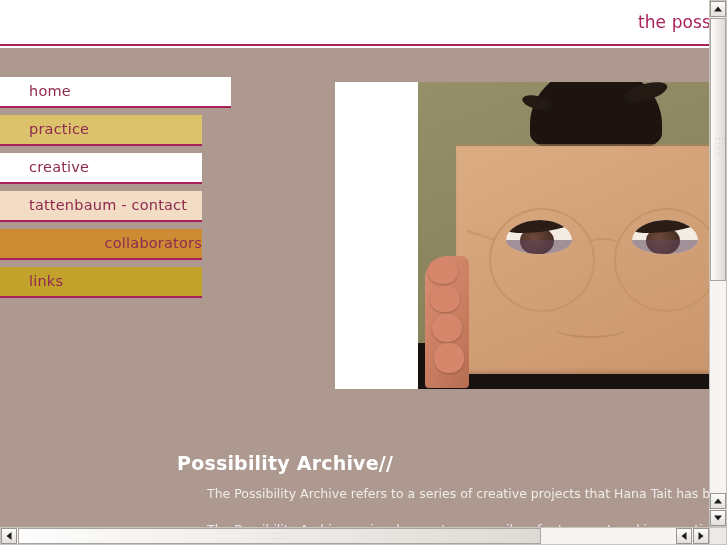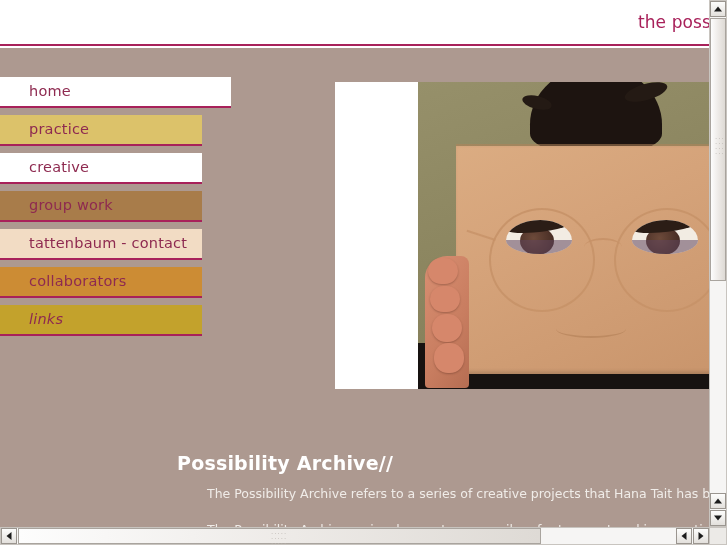--- a/index.html
+++ b/index.html
@@ -84,22 +84,22 @@
     color: #8e2a50;
     letter-spacing: 0.2px;
   }
   .nav-w-home   { width: 231px; }
   .nav-w-std    { width: 202px; }
 
   .bg-white  { background: #ffffff; }
   .bg-gold   { background: #dcc26a; }
   .bg-brown  { background: #a87c4a; }
   .bg-peach  { background: #f2dcc4; }
-  .bg-orange { background: #cc8c34; }
-  .bg-mustard{ background: #c3a22c; font-style: italic; }
+  .bg-orange { background: #cc8c34; text-align: right; }
+  .bg-mustard{ background: #c3a22c; }
 
   
   #media-panel {
     position: absolute;
     left: 335px;
     top: 34px;
     width: 374px;
     height: 307px;
     background: #ffffff;
     overflow: hidden;
@@ -367,23 +367,20 @@
 
     <nav id="nav">
       <div class="nav-item nav-w-home bg-white">
         <span class="nav-label">home</span>
       </div>
       <div class="nav-item nav-w-std bg-gold">
         <span class="nav-label">practice</span>
       </div>
       <div class="nav-item nav-w-std bg-white">
         <span class="nav-label">creative</span>
-      </div>
-      <div class="nav-item nav-w-std bg-brown">
-        <span class="nav-label">group work</span>
       </div>
       <div class="nav-item nav-w-std bg-peach">
         <span class="nav-label">tattenbaum - contact</span>
       </div>
       <div class="nav-item nav-w-std bg-orange">
         <span class="nav-label">collaborators</span>
       </div>
       <div class="nav-item nav-w-std bg-mustard">
         <span class="nav-label">links</span>
       </div>

